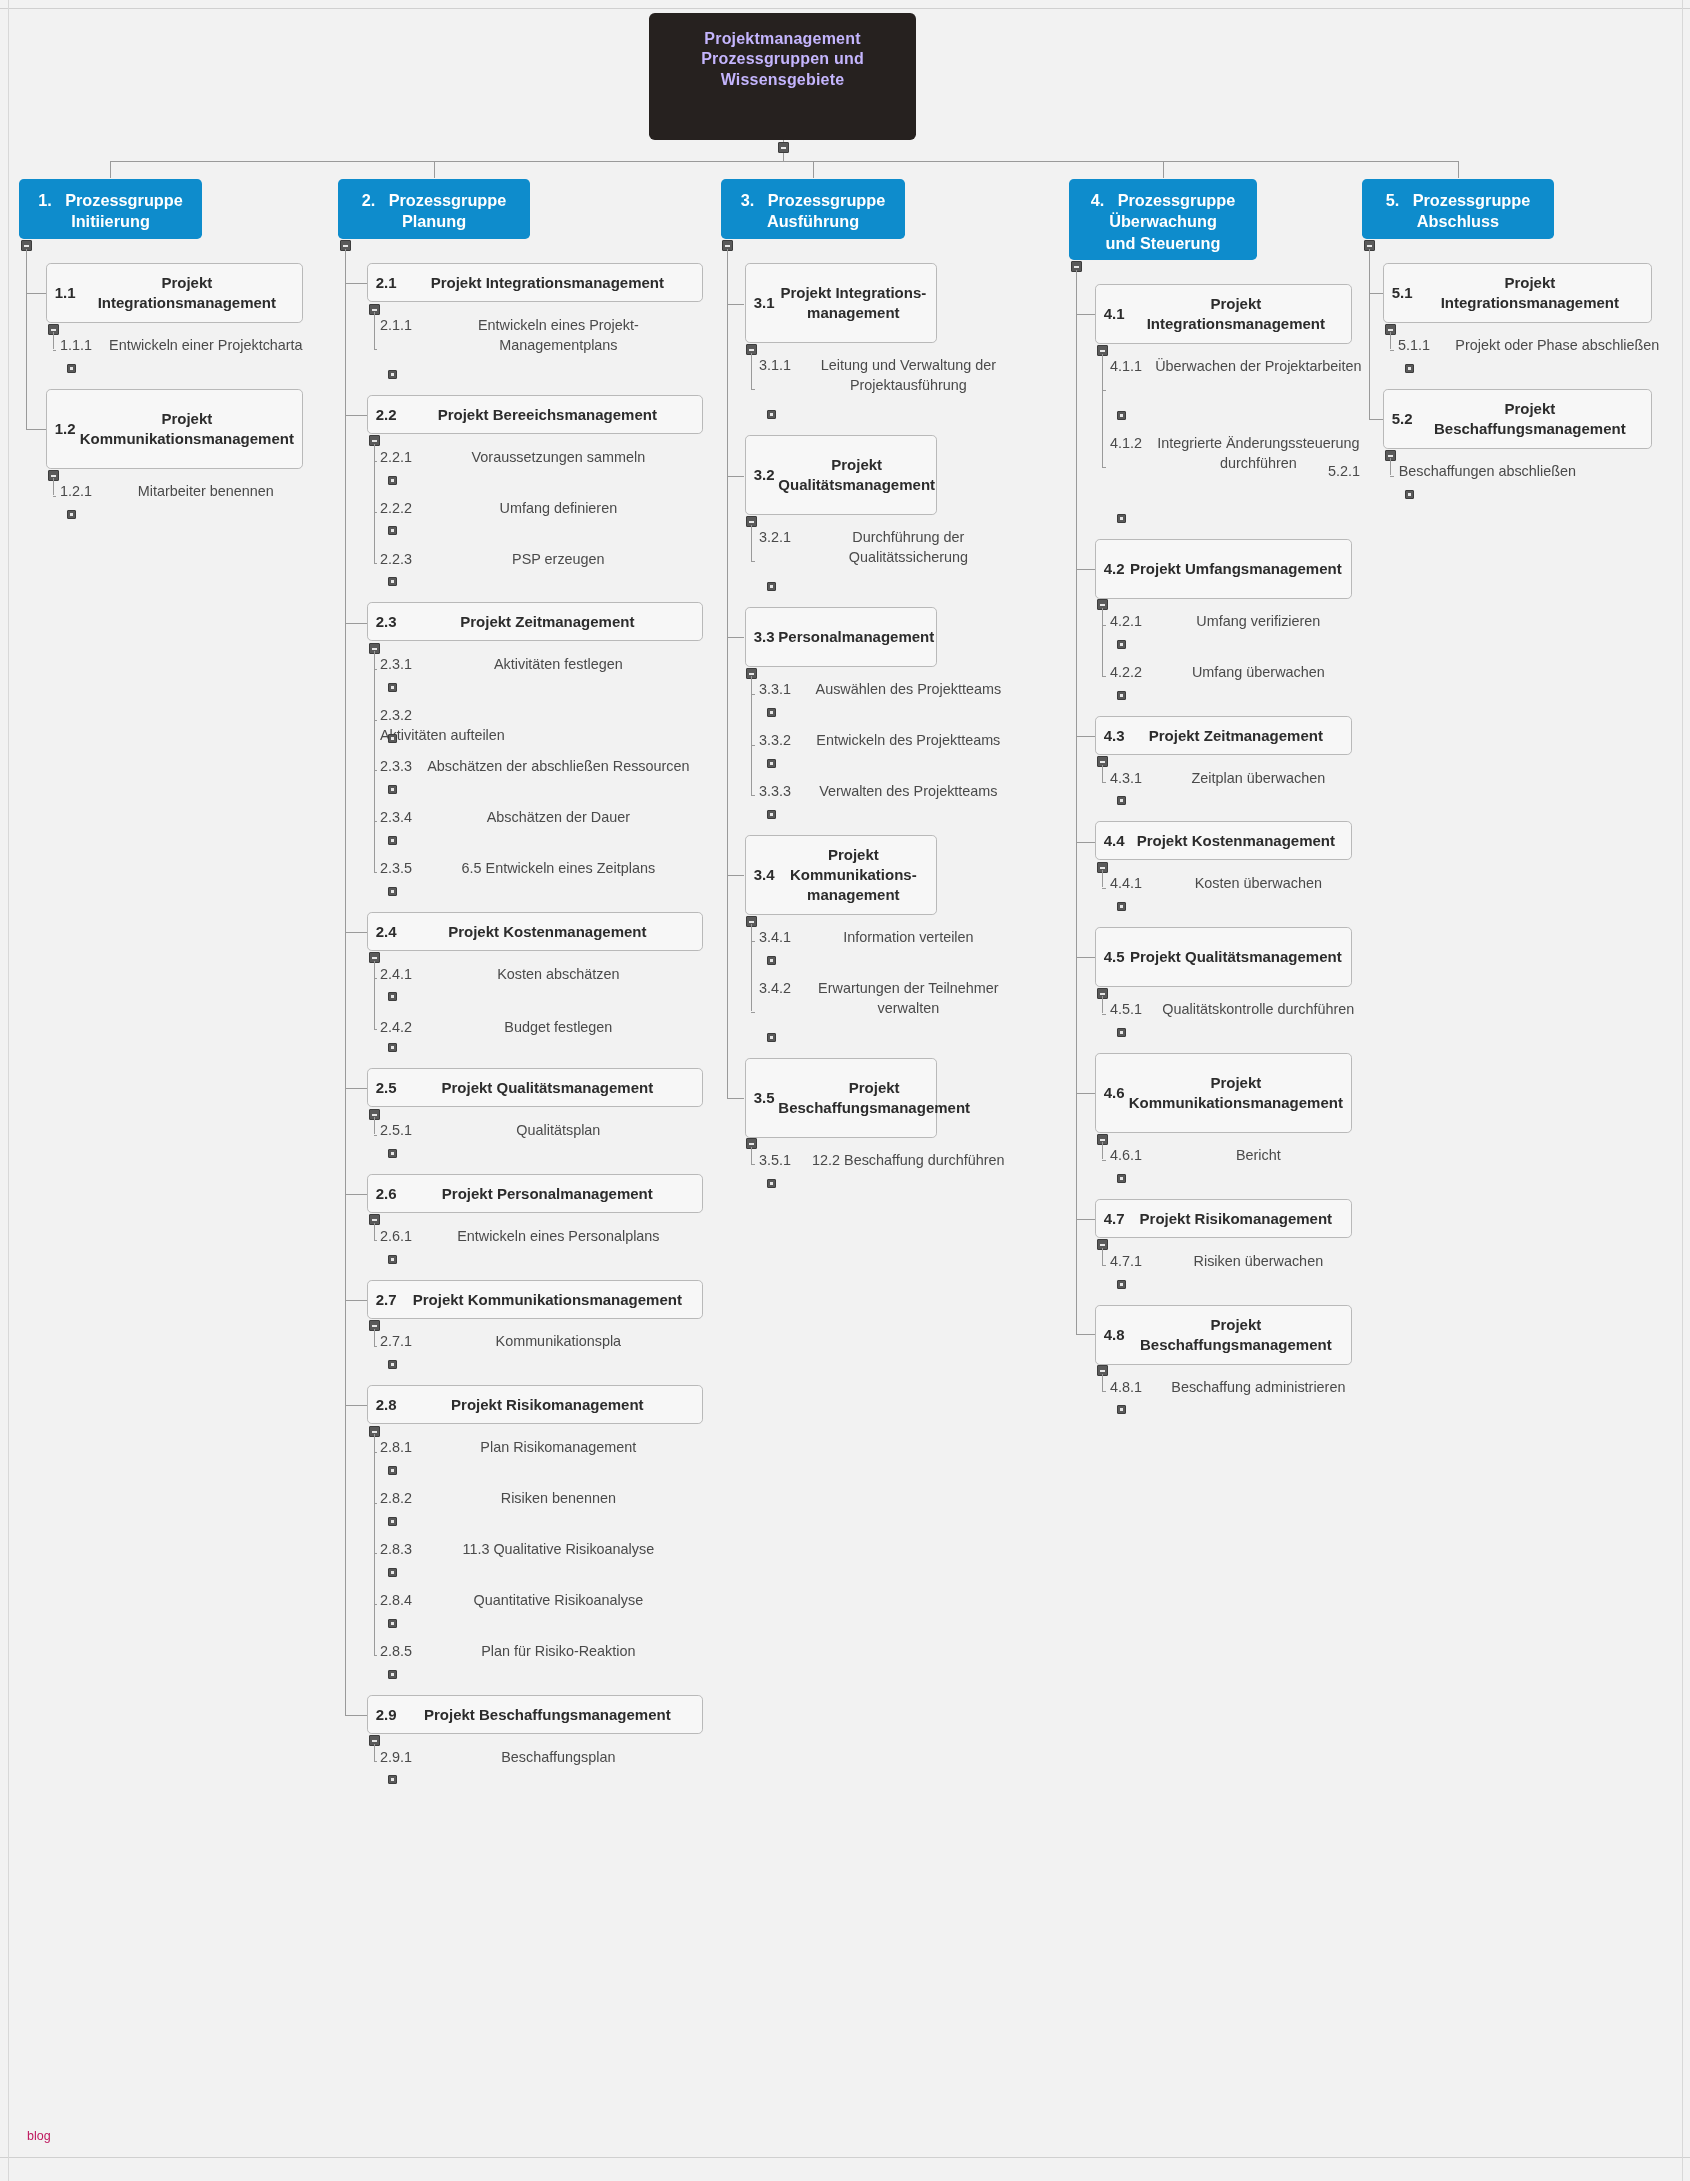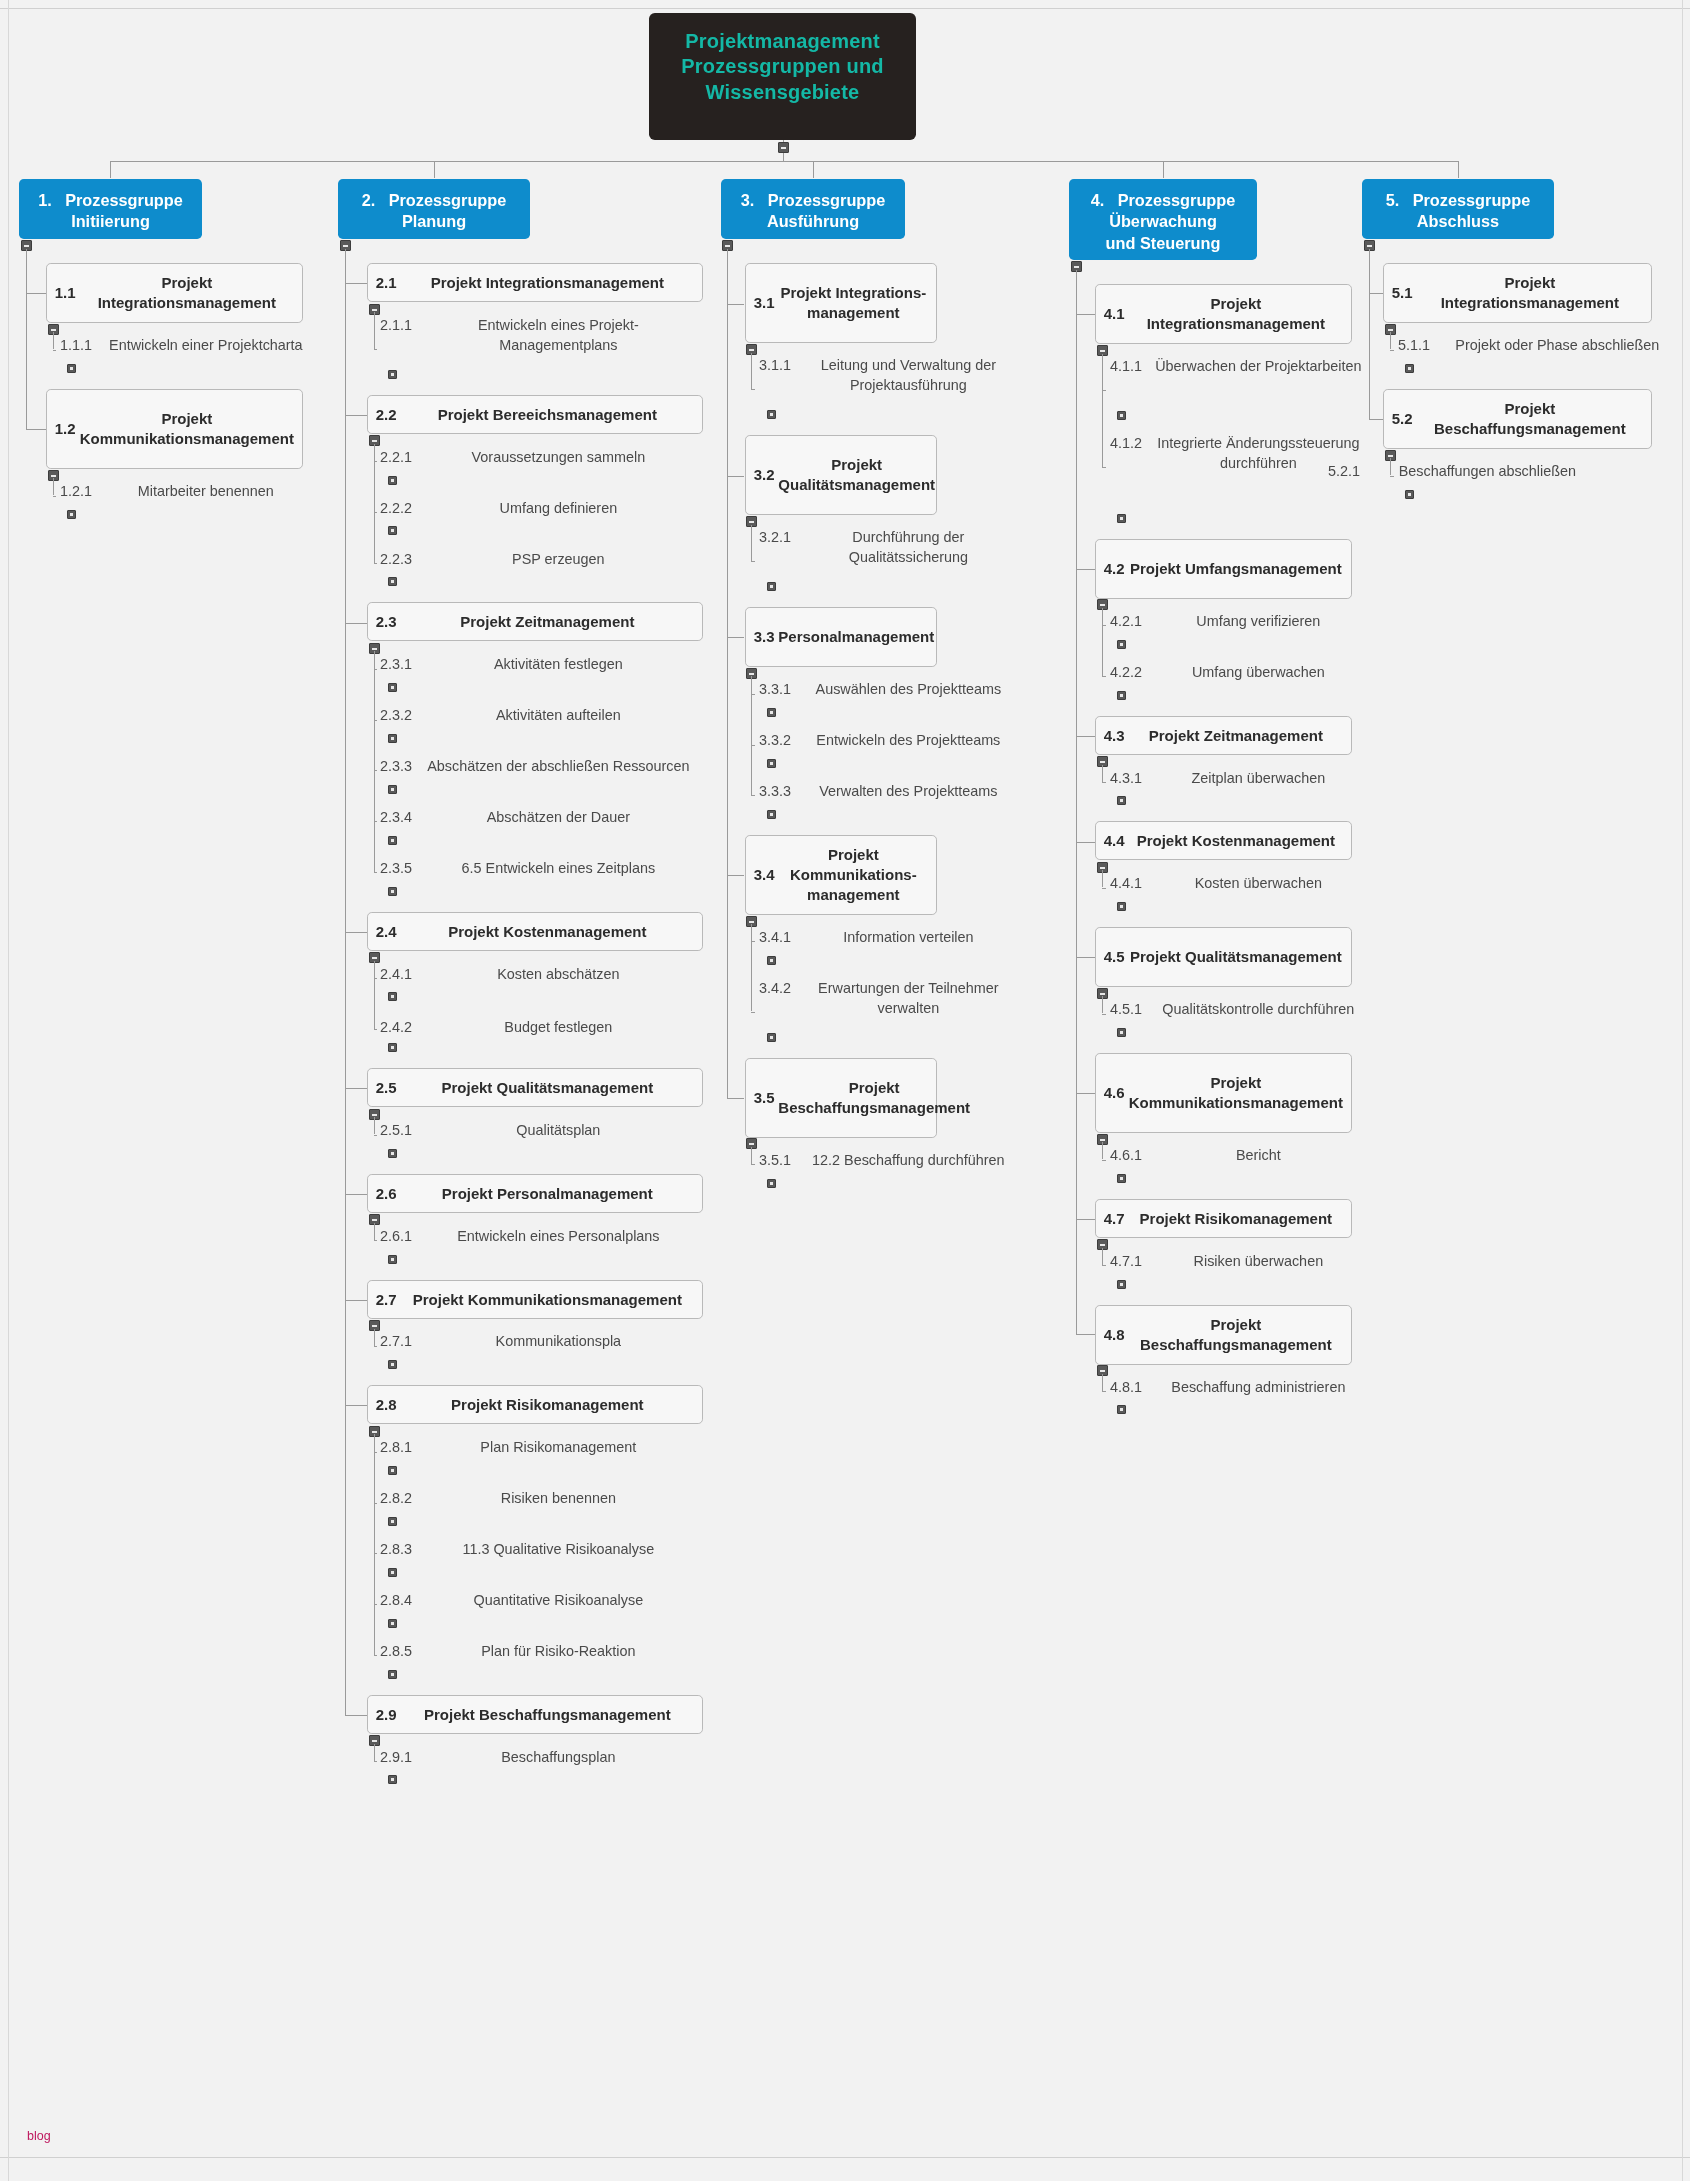--- a/index.html
+++ b/index.html
@@ -26,23 +26,23 @@
     position: absolute; top: 0; height: 2182px; width: 1px; background: #d8d8d8;
   }
   .page-border-left { left: 7.7px; }
   .page-border-right { left: 1682px; }
 
   
   .root-node {
     position: absolute;
     background: #26211f;
     border-radius: 5.8px;
-    color: #14b8a6;
+    color: #c4b5fd;
     font-weight: bold;
-    font-size: 20px;
+    font-size: 16px;
     line-height: 1.28;
     text-align: center;
     padding: 15.4px 13.4px 13.4px 13.4px;
     letter-spacing: 0.2px;
   }
 
   
   .group-node {
     position: absolute;
     background: #0e8ccc;
@@ -247,21 +247,21 @@
         <div class="bar"></div>
       </div>
       <div class="leaf-node" style="left: 380px; top: 655px; width: 317px; height: 26px;">
         <span class="lnum">2.3.1</span>
         <span class="llabel">Aktivitäten festlegen</span>
       </div>
       <div class="ln ln-h" style="left: 374px; top: 669px; width: 2.9px; height: 1px;"></div>
       <div class="handle small" style="left: 388px; top: 683px;">
         <div class="bar"></div>
       </div>
-      <div class="leaf-node" style="left: 380px; top: 706px; width: 317px; height: 26px;">
+      <div class="leaf-node" style="left: 380px; top: 706px; width: 317px; height: 26px; flex-direction: column;">
         <span class="lnum">2.3.2</span>
         <span class="llabel">Aktivitäten aufteilen</span>
       </div>
       <div class="ln ln-h" style="left: 374px; top: 720px; width: 2.9px; height: 1px;"></div>
       <div class="handle small" style="left: 388px; top: 734px;">
         <div class="bar"></div>
       </div>
       <div class="leaf-node" style="left: 380px; top: 757px; width: 317px; height: 26px;">
         <span class="lnum">2.3.3</span>
         <span class="llabel">Abschätzen der abschließen Ressourcen</span>

